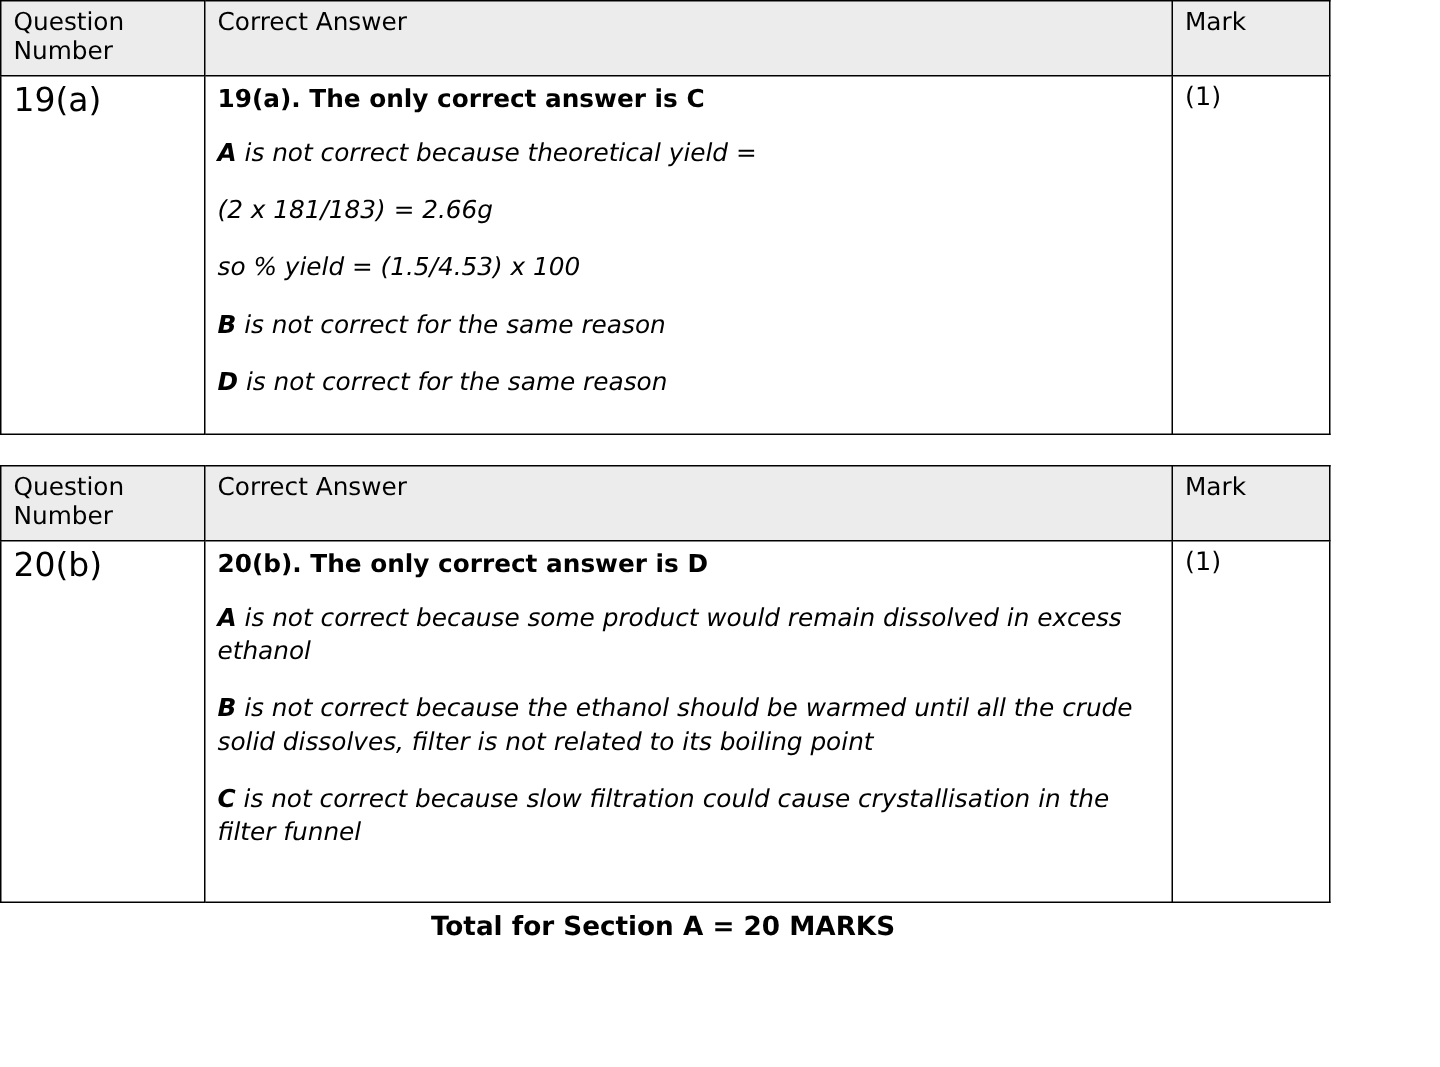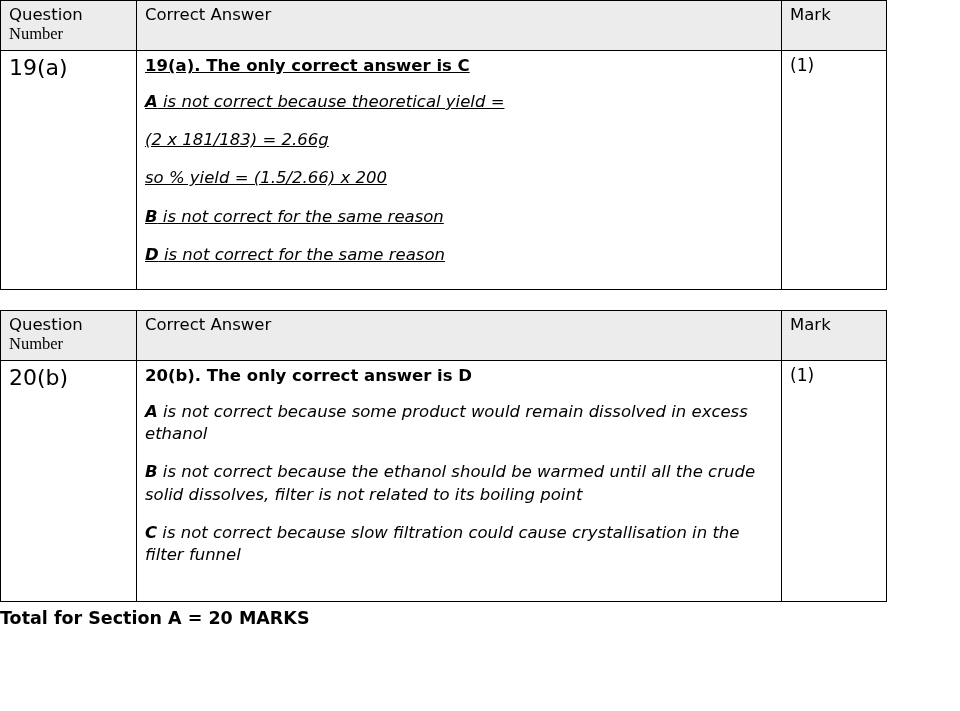--- a/index.html
+++ b/index.html
@@ -37,21 +37,21 @@
   .col-qn { width: 136px; }
   .col-ans { width: 645px; }
   .col-mark { width: 105px; }
 
   thead td {
     background: #ececec;
     font-size: 16.5px;
     line-height: 1.18;
     margin-left: 23px;
   }
-  .hdr-qn-line2 { display: block; font-family: Liberation Serif, serif; }
+  .hdr-qn-line2 { display: block; }
 
   .qn-cell {
     font-weight: bold;
     font-size: 22px;
   }
   .mark-cell {
     font-weight: bold;
     font-size: 17px;
     text-align: right;
     padding-right: 34px;
@@ -70,29 +70,29 @@
   }
   .ans-line:last-child { margin-bottom: 2px; }
   .ans-line b {
     font-weight: bold;
     font-style: italic;
   }
   .block-gap { height: 20px; }
 
   .total-line {
     width: 886px;
-    text-align: left;
+    text-align: center;
     font-weight: bold;
     font-size: 17.5px;
     padding-top: 6px;
     padding-right: 2px;
     box-sizing: border-box;
   }
   
-  .tbl-a .ans-cell { height: 228px; text-decoration: underline; }
+  .tbl-a .ans-cell { height: 228px; }
   .tbl-b .ans-cell { height: 230px; }
 </style>
 </head>
 <body>
 
 <div class="page">
 
   <table class="mark-table tbl-a">
     <colgroup>
       <col class="col-qn">
@@ -109,21 +109,21 @@
         <td>Mark</td>
       </tr>
     </thead>
     <tbody>
       <tr>
         <td class="qn-cell">19(a)</td>
         <td class="ans-cell">
           <div class="ans-title">19(a). The only correct answer is C</div>
           <div class="ans-line"><b>A</b><span> is not correct because theoretical yield =</span></div>
           <div class="ans-line"><b></b><span>(2 x 181/183) = 2.66g</span></div>
-          <div class="ans-line"><b></b><span>so % yield = (1.5/2.66) x 200</span></div>
+          <div class="ans-line"><b></b><span>so % yield = (1.5/4.53) x 100</span></div>
           <div class="ans-line"><b>B</b><span> is not correct for the same reason</span></div>
           <div class="ans-line"><b>D</b><span> is not correct for the same reason</span></div>
         </td>
         <td class="mark-cell">(1)</td>
       </tr>
     </tbody>
   </table>
 
   <div class="block-gap"></div>
 

